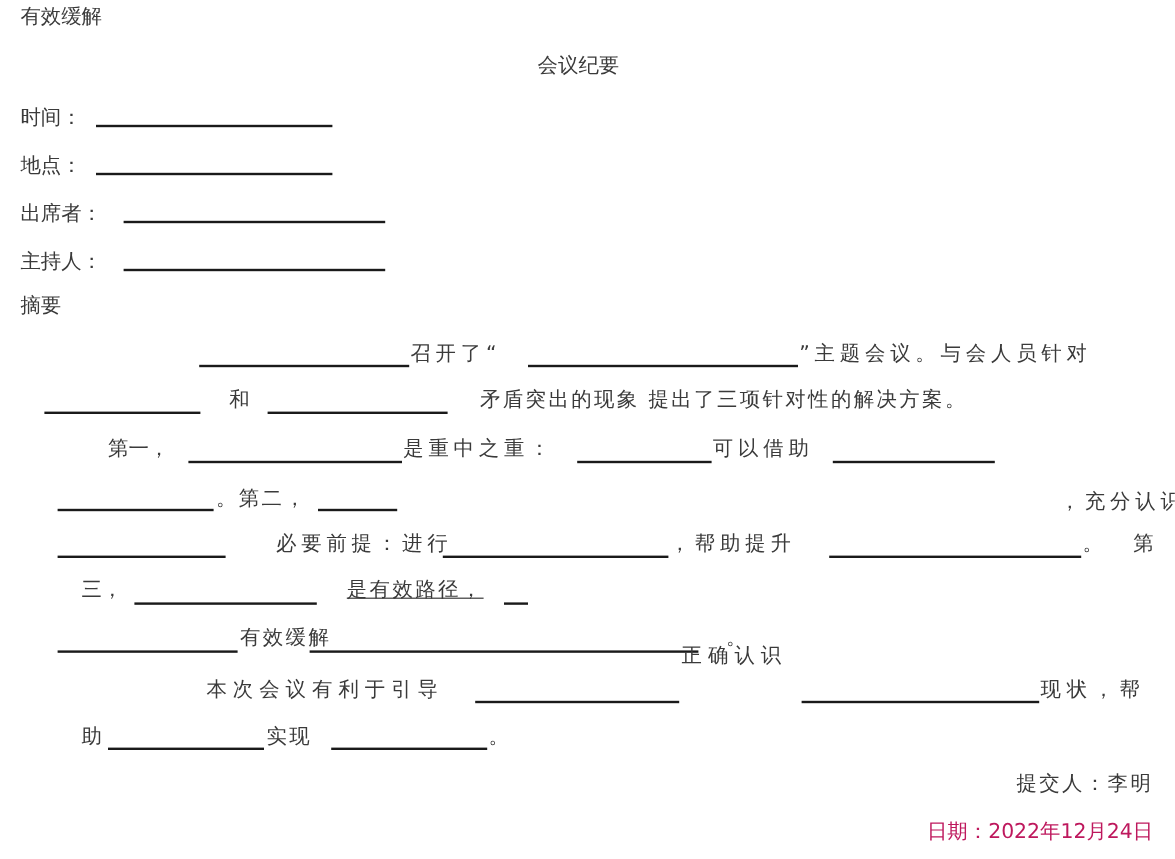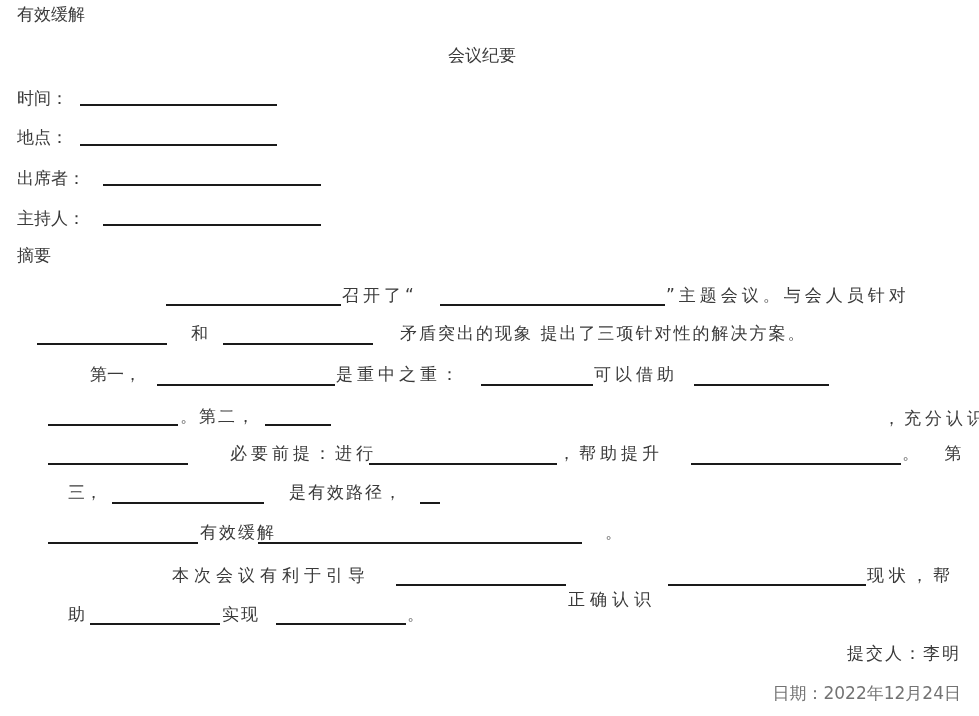--- a/index.html
+++ b/index.html
@@ -5,21 +5,21 @@
   html, body { margin: 0; padding: 0; background: #ffffff; }
   body {
     width: 979px; height: 716px; position: relative; overflow: hidden;
     font-family: "DejaVu Sans", "Liberation Sans", sans-serif;
     color: #3a3a3a; font-size: 17px;
   }
   .abs { position: absolute; white-space: nowrap; line-height: 22px; }
   .ul { position: absolute; height: 2px; background: #1a1a1a; }
   .sp { letter-spacing: 4px; }
   .sp2 { letter-spacing: 2px; }
-  .date { color: #737373; }
+  .date { color: #be185d; }
 </style>
 </head>
 <body>
 
 <div class="abs" style="left:17px;top:3px;">有效缓解</div>
 
 <div class="abs" style="left:448px;top:44px;">会议纪要</div>
 
 <div class="abs" style="left:17px;top:87px;">时间：</div>
 <div class="ul" style="left:80px;top:104px;width:197px;"></div>
@@ -59,31 +59,31 @@
 
 <div class="ul" style="left:48px;top:463px;width:140px;"></div>
 <div class="abs sp" style="left:189px;top:442px;margin-left:41px;">必要前提：进行</div>
 <div class="ul" style="left:369px;top:463px;width:188px;"></div>
 <div class="abs sp" style="left:558px;top:442px;">，帮助提升</div>
 <div class="ul" style="left:691px;top:463px;width:210px;"></div>
 <div class="abs" style="left:902px;top:442px;letter-spacing:10px;">。 第</div>
 
 <div class="abs" style="left:68px;top:481px;">三，</div>
 <div class="ul" style="left:112px;top:502px;width:152px;"></div>
-<div class="abs sp2" style="left:289px;top:481px;">是有效路径，</div>
+<div class="abs sp2" style="left:289px;top:481px;text-decoration:underline;">是有效路径，</div>
 <div class="ul" style="left:420px;top:502px;width:20px;"></div>
 
 <div class="ul" style="left:48px;top:542px;width:150px;"></div>
 <div class="abs sp2" style="left:200px;top:521px;">有效缓解</div>
 <div class="ul" style="left:258px;top:542px;width:324px;"></div>
 <div class="abs" style="left:605px;top:521px;">。</div>
 
 <div class="abs" style="left:172px;top:564px;letter-spacing:5px;">本次会议有利于引导</div>
 <div class="ul" style="left:396px;top:584px;width:170px;"></div>
-<div class="abs" style="left:568px;top:588px;letter-spacing:5px;">正确认识</div>
+<div class="abs" style="left:568px;top:536px;letter-spacing:5px;">正确认识</div>
 <div class="ul" style="left:668px;top:584px;width:198px;"></div>
 <div class="abs" style="left:867px;top:564px;letter-spacing:5px;">现状，帮</div>
 
 <div class="abs" style="left:68px;top:603px;">助</div>
 <div class="ul" style="left:90px;top:623px;width:130px;"></div>
 <div class="abs sp2" style="left:222px;top:603px;">实现</div>
 <div class="ul" style="left:276px;top:623px;width:130px;"></div>
 <div class="abs" style="left:407px;top:603px;">。</div>
 
 <div class="abs sp2" style="right:18px;top:642px;">提交人：李明</div>

